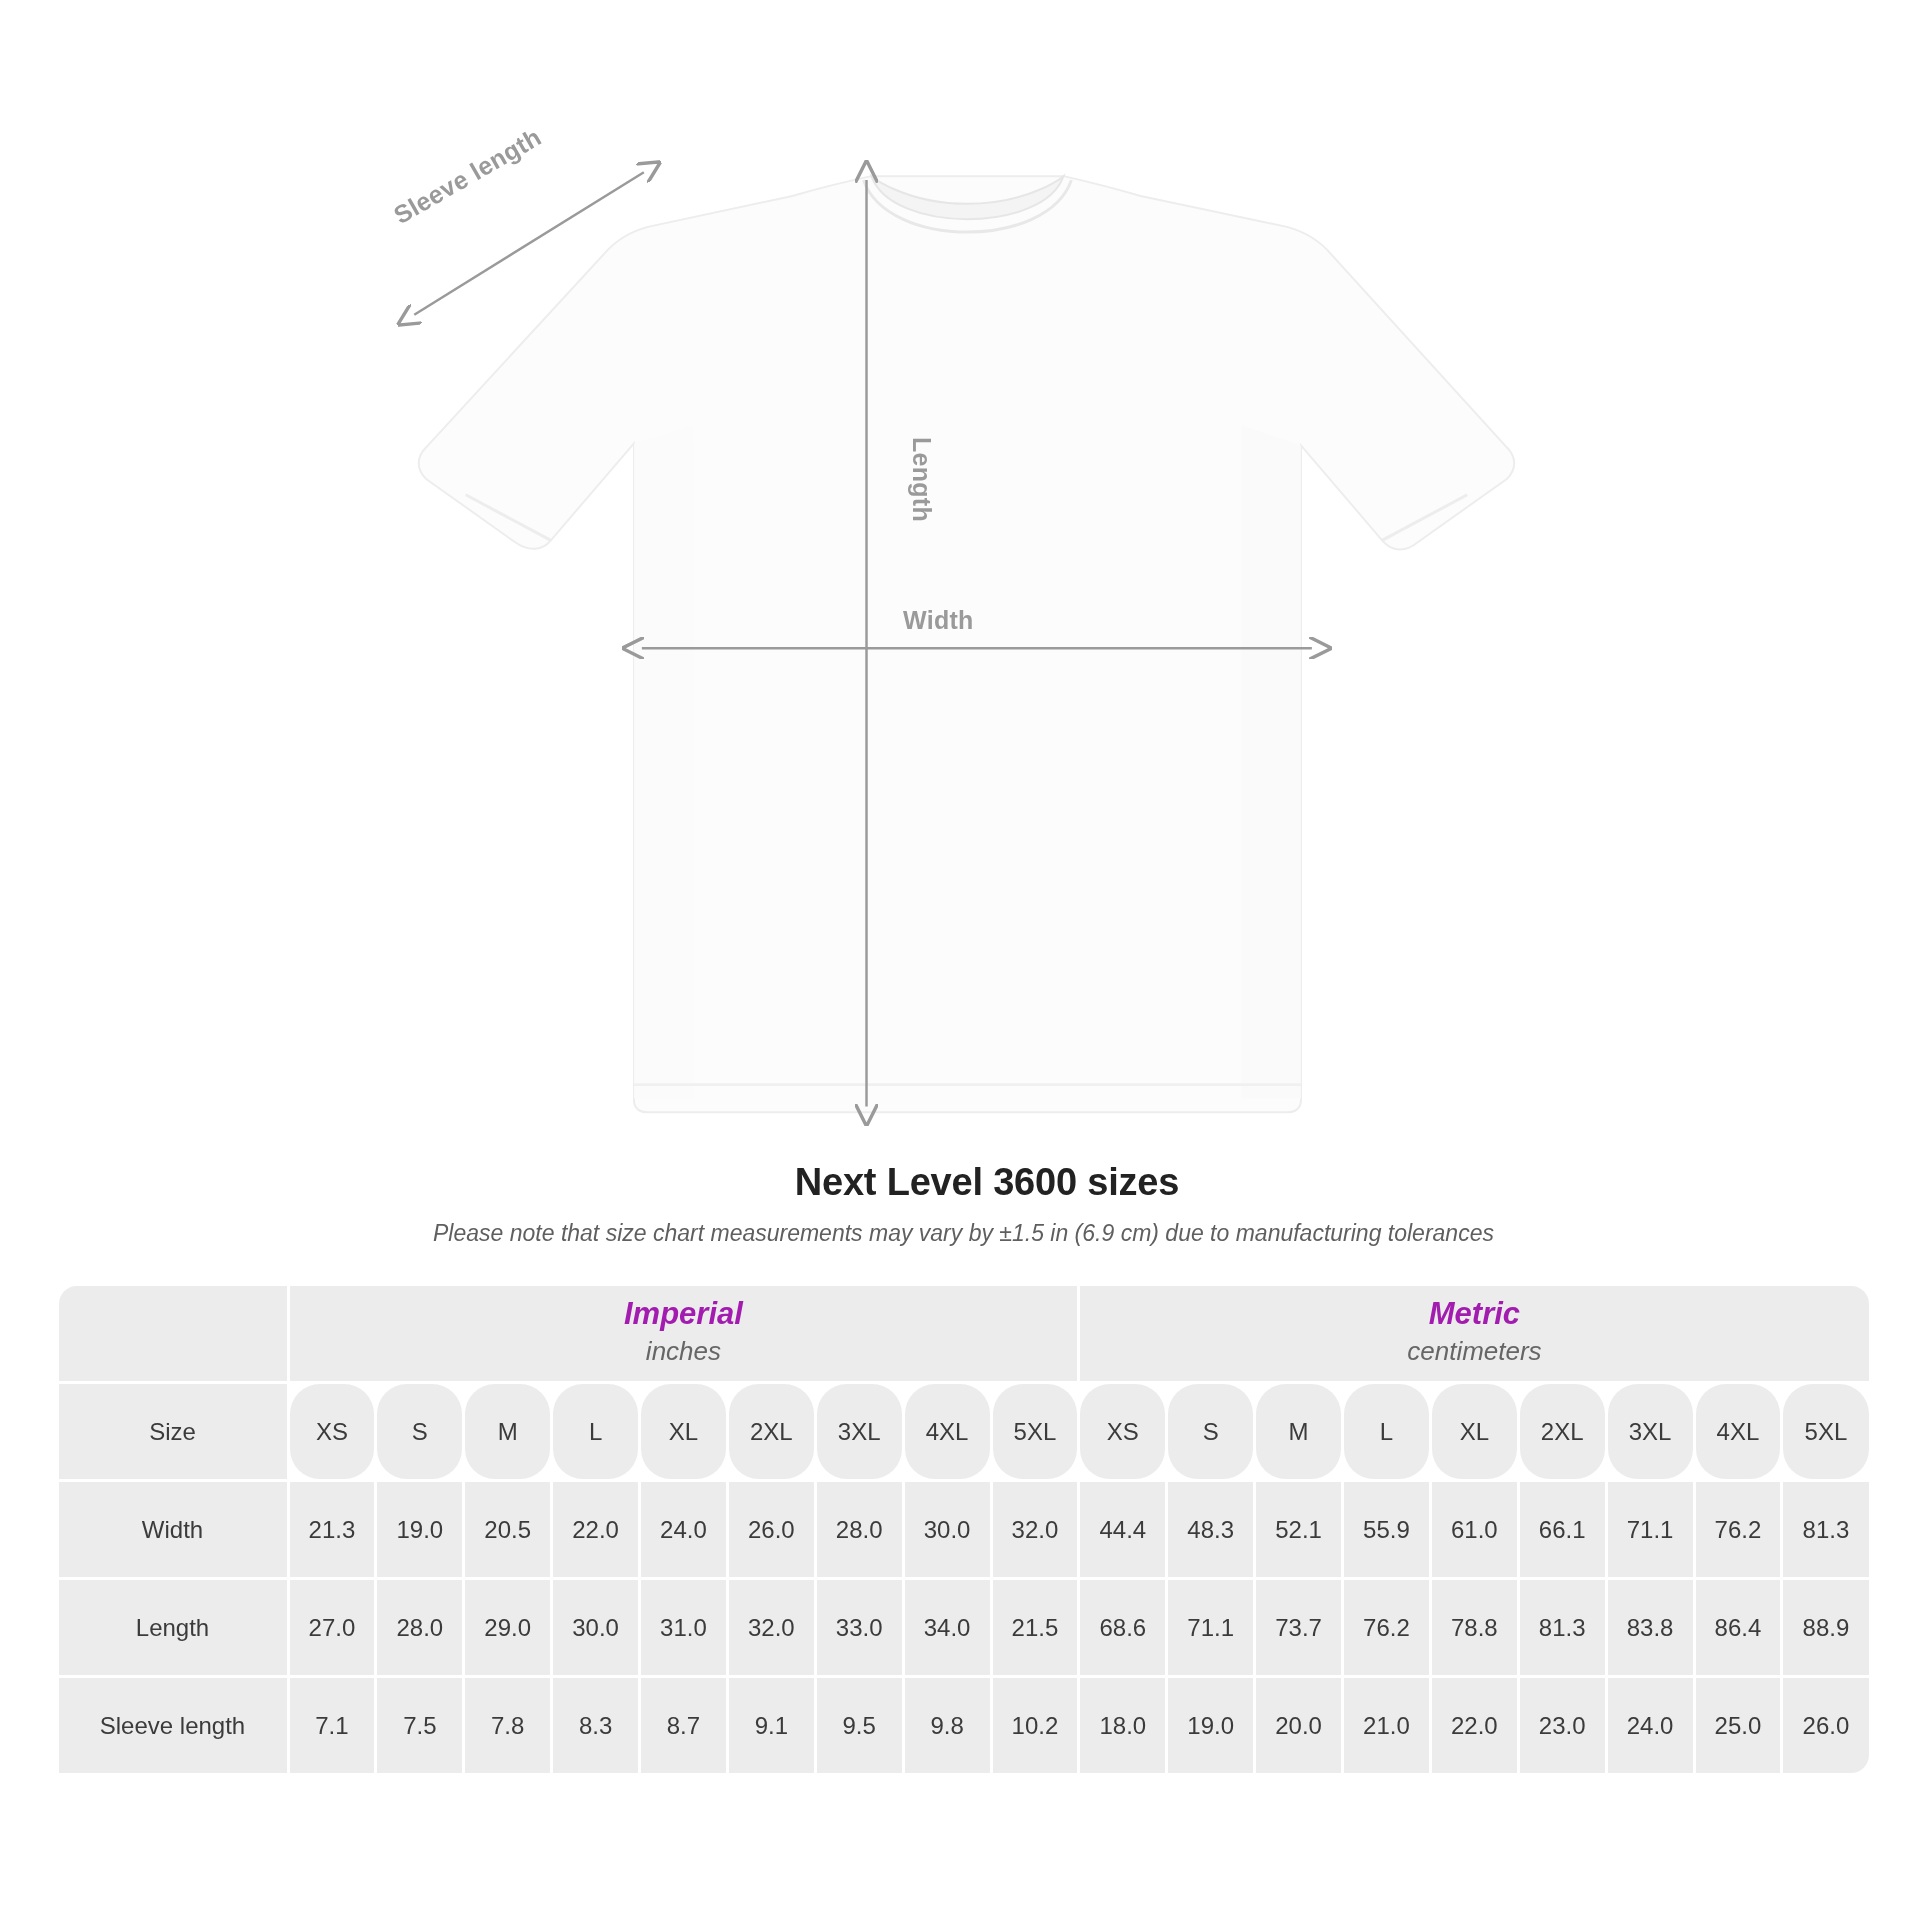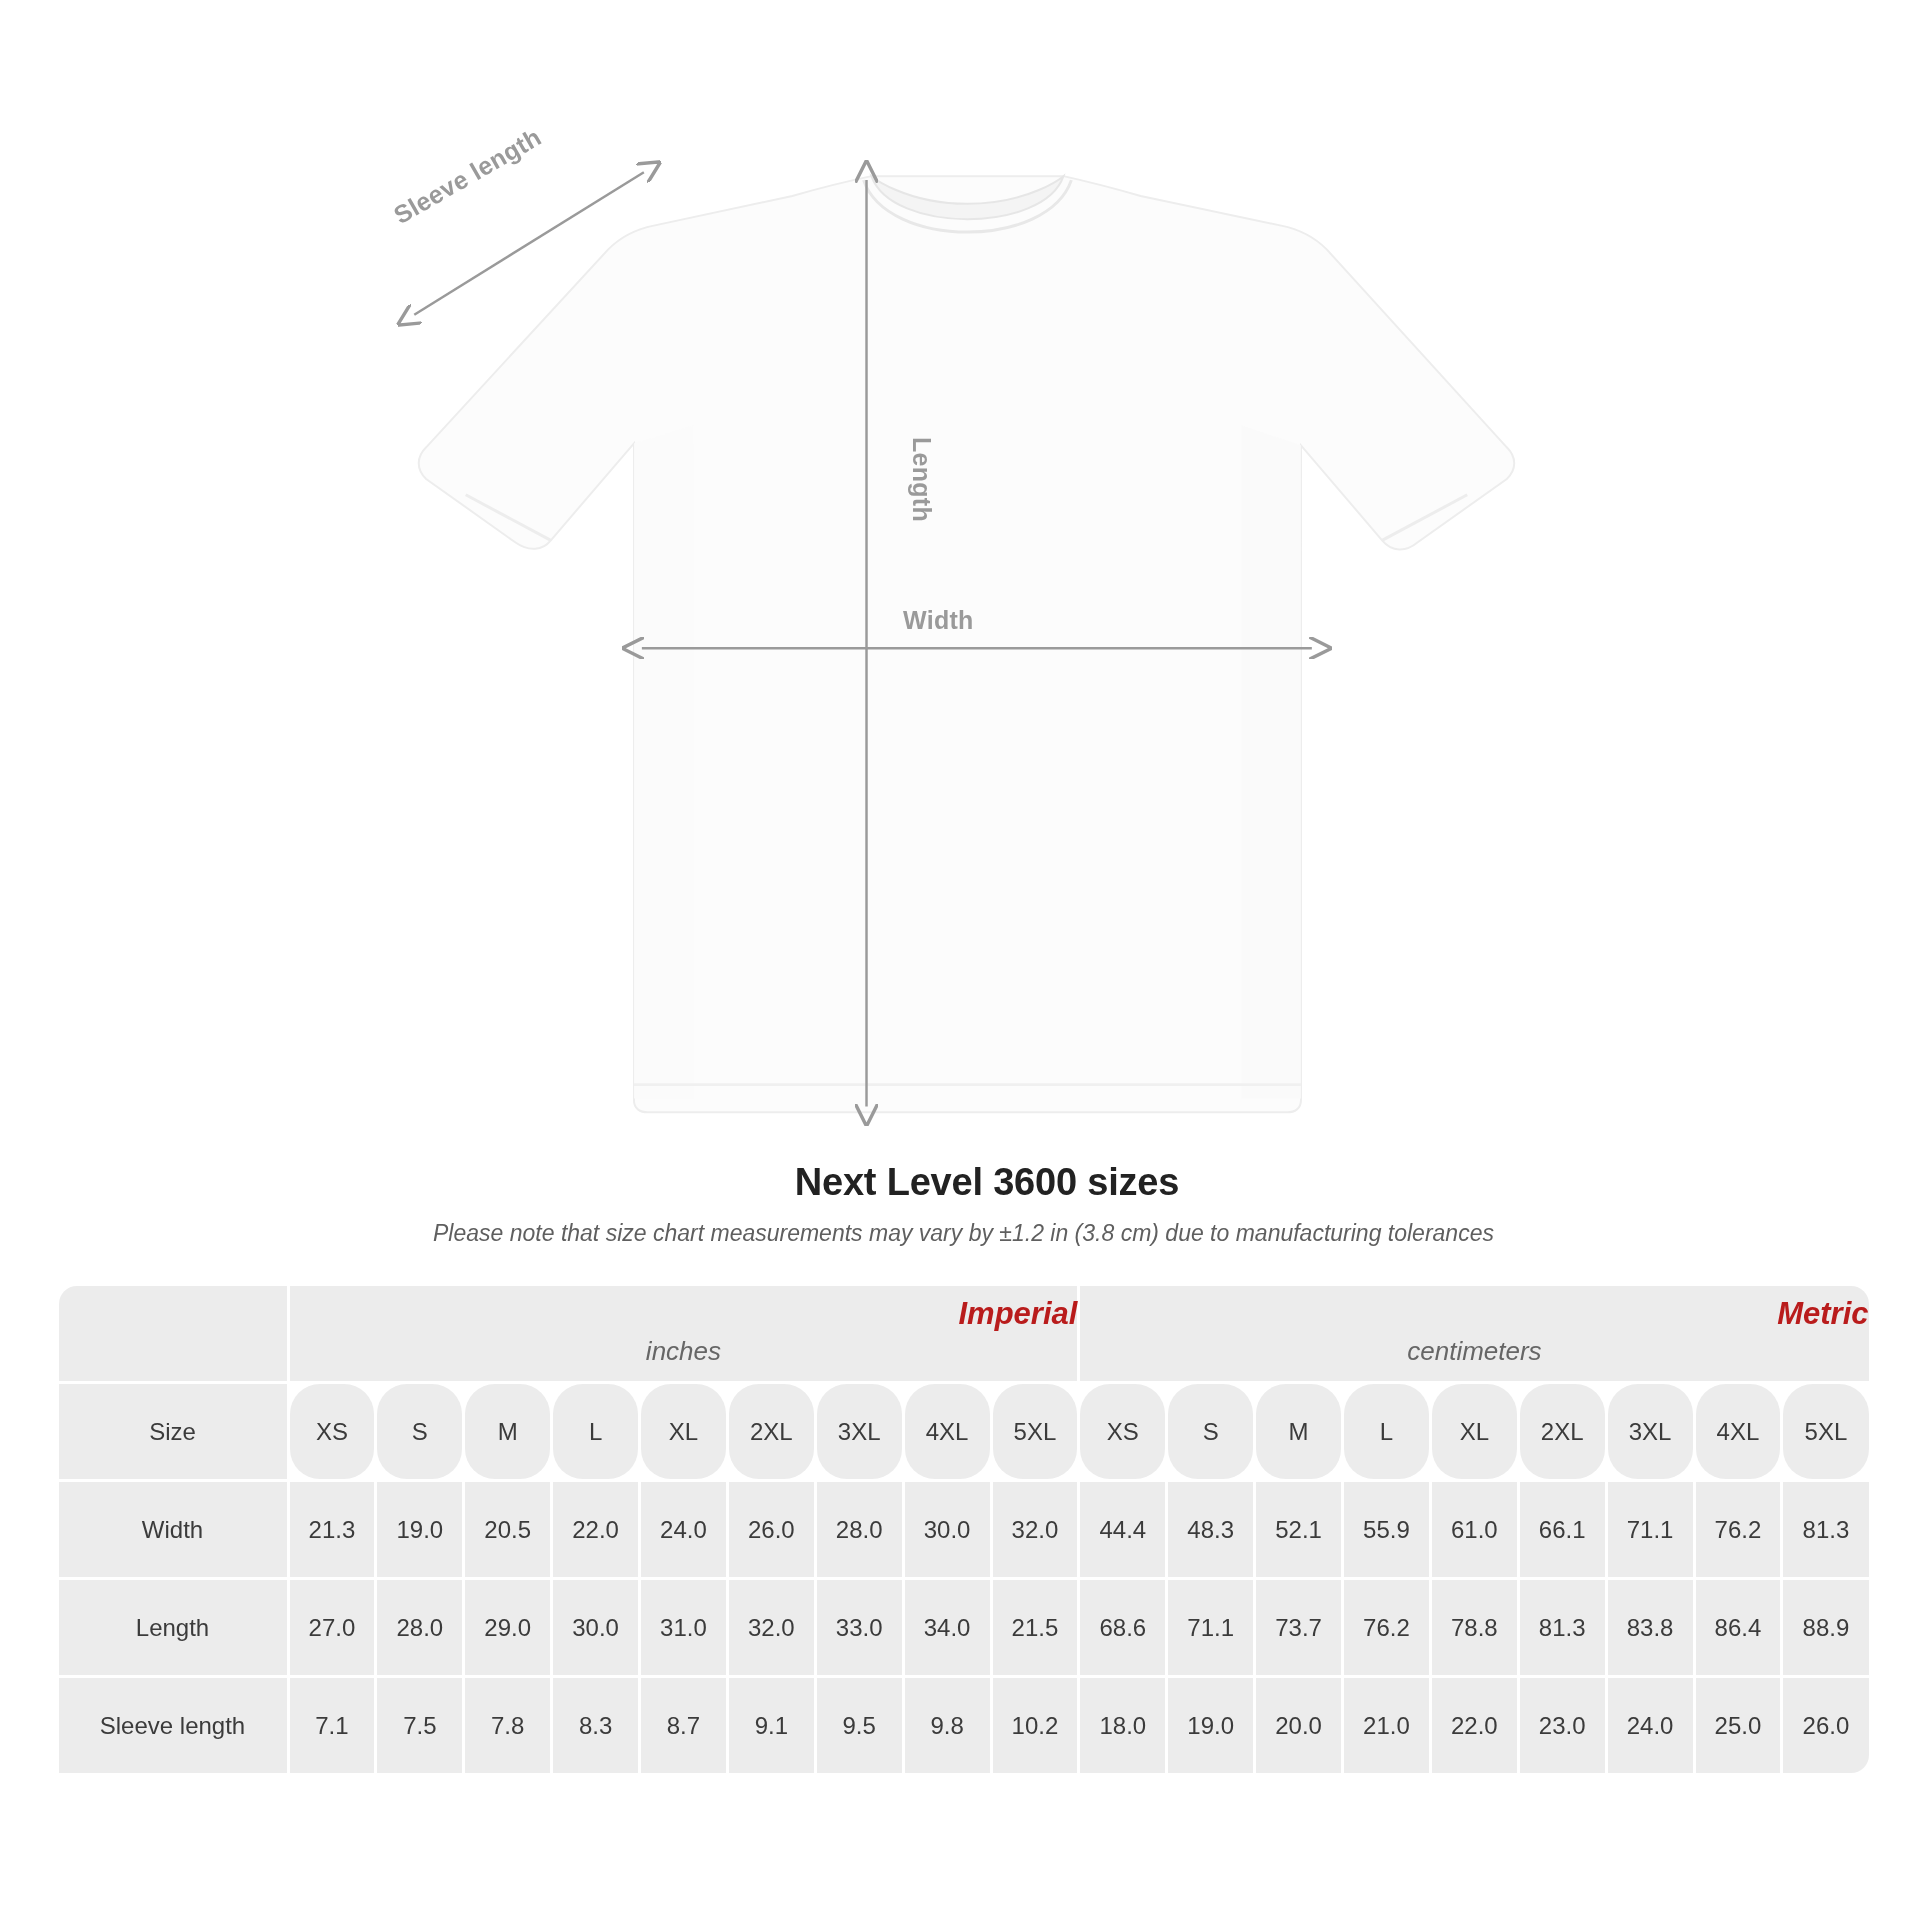--- a/index.html
+++ b/index.html
@@ -96,24 +96,23 @@
     font-weight: normal;
   }
   
   .unit-head {
     height: 129px;
   }
   .unit-head .unit-name {
     font-size: 31px;
     font-style: italic;
     font-weight: bold;
-    color: #b91c1c;
+    color: #a21caf;
     display: block;
     line-height: 1.15;
-    text-align: right;
   }
   .unit-head .unit-sub {
     font-size: 26px;
     font-style: italic;
     color: #666666;
     display: block;
     line-height: 1.5;
   }
   td.corner-tl { border-top-left-radius: 18px; }
   td.corner-tr { border-top-right-radius: 18px; }
@@ -194,21 +193,21 @@
     <line x1="648" y1="655" x2="1325" y2="655" stroke="#9a9a9a" stroke-width="2.5" marker-start="url(#arrowStart)" marker-end="url(#arrowEnd)"></line>
   </svg>
 
   <div class="dim-label" id="label-sleeve">Sleeve length</div>
   <div class="dim-label" id="label-length">Length</div>
   <div class="dim-label" id="label-width">Width</div>
 </div>
 
 <div id="title-block">
   <h1 id="chart-title">Next Level 3600 sizes</h1>
-  <div id="chart-note">Please note that size chart measurements may vary by ±1.2 in (3.8 cm) due to manufacturing tolerances</div>
+  <div id="chart-note">Please note that size chart measurements may vary by ±1.5 in (6.9 cm) due to manufacturing tolerances</div>
 </div>
 
 <div id="table-wrap">
   <table class="size-table">
     <colgroup>
       <col style="width:228px">
       <col span="18">
     </colgroup>
     <tbody>
       <tr>

